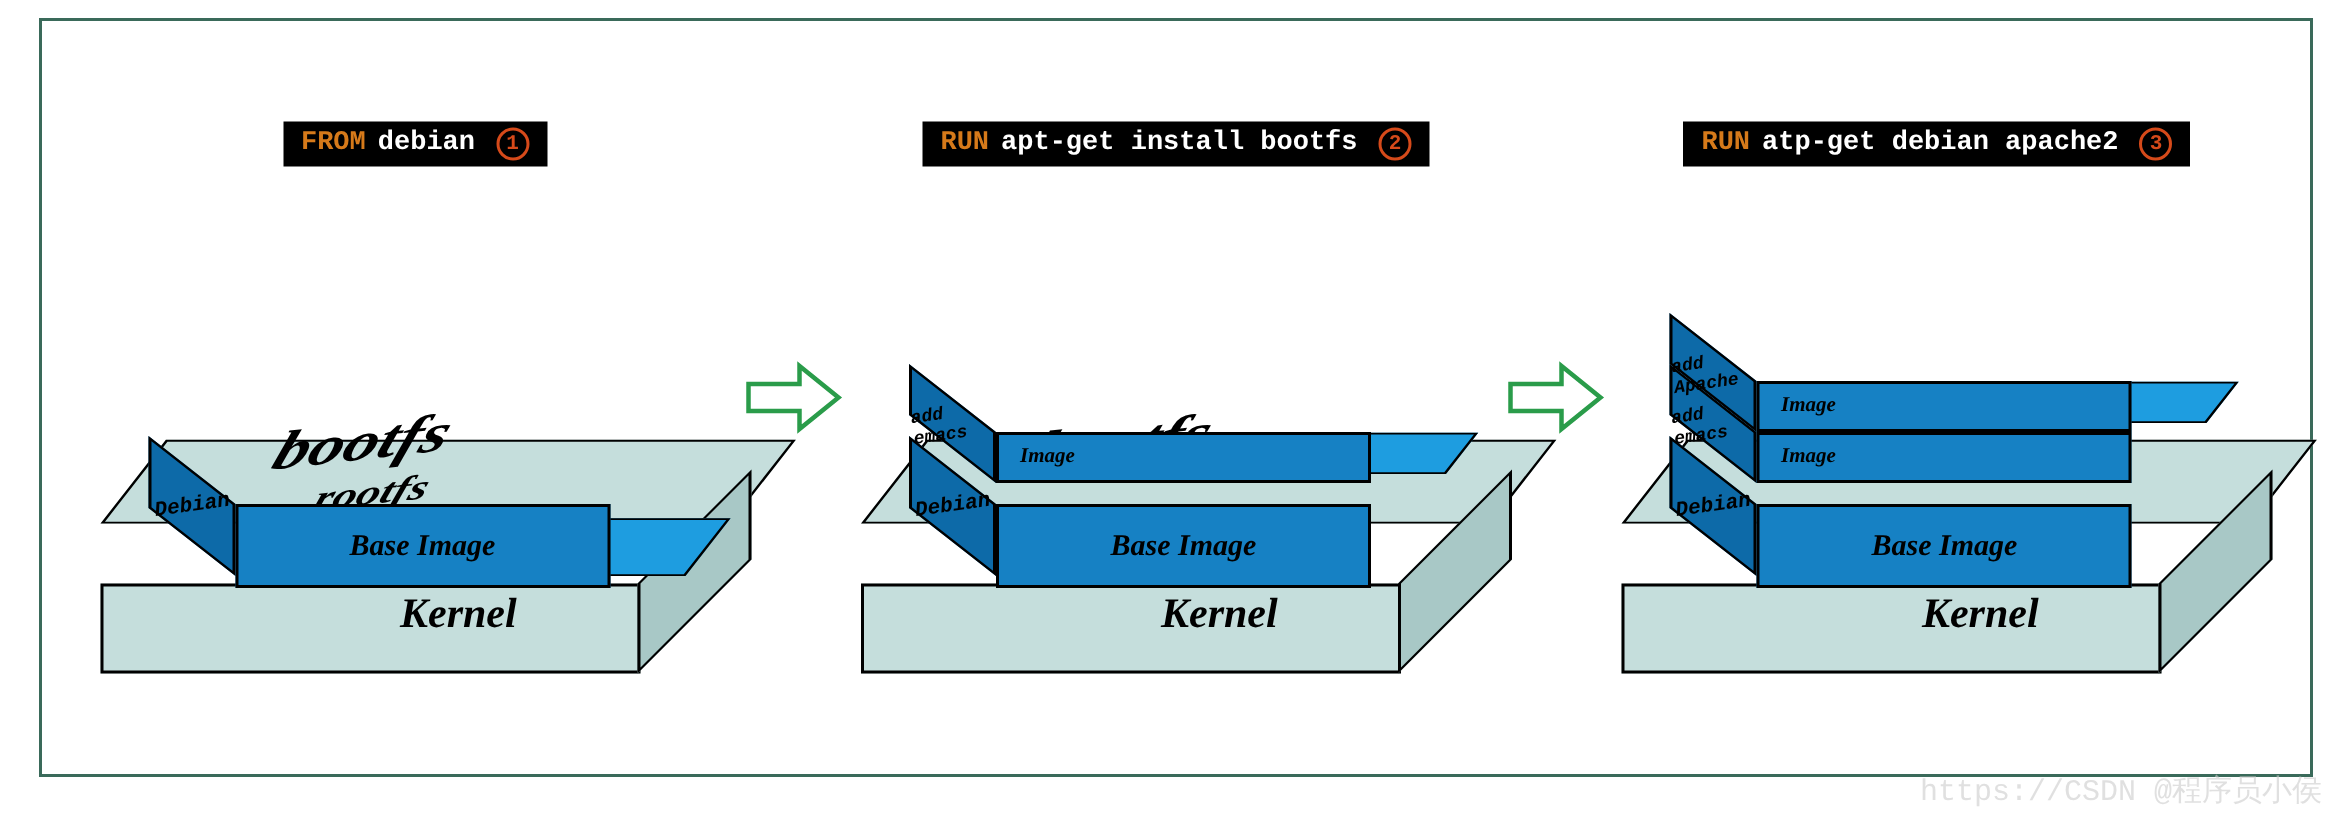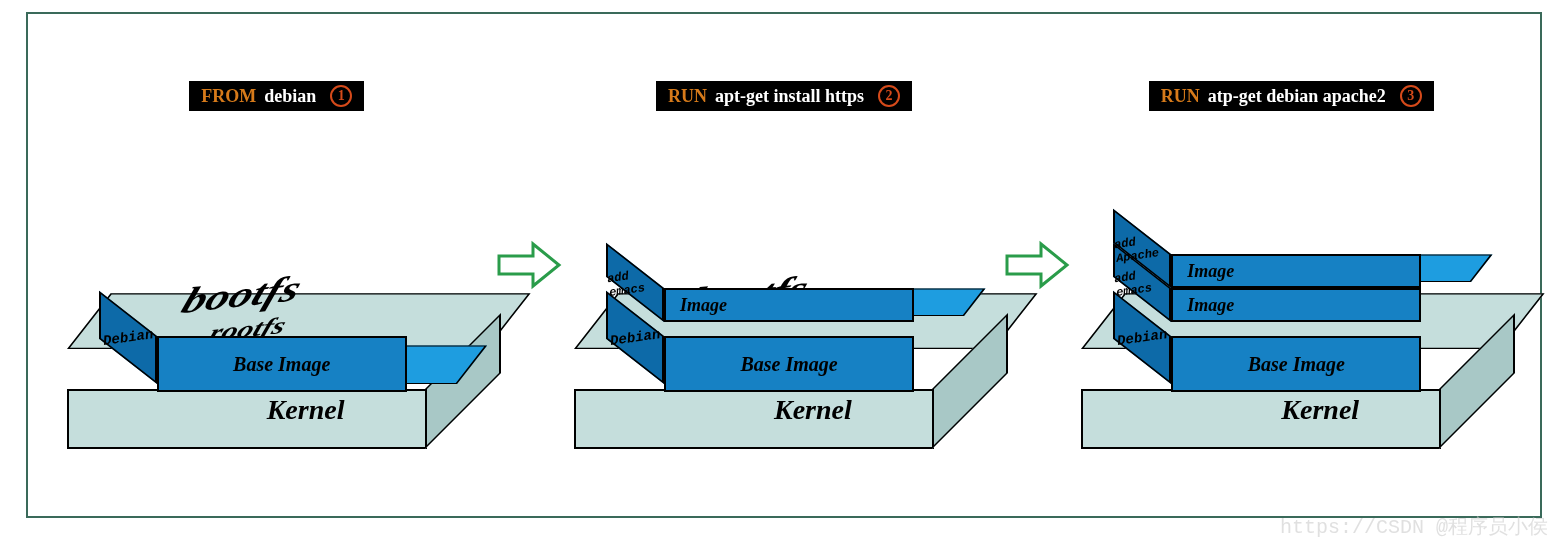--- a/index.html
+++ b/index.html
@@ -1,41 +1,41 @@
 <!DOCTYPE html>
 <html><head>
 <meta charset="utf-8">
 <style>
 * { margin: 0; padding: 0; box-sizing: border-box; }
 body { width: 1568px; height: 548px; background: #fff; font-family: "Courier New", monospace; position: relative; }
 .frame { position: absolute; top: 12px; left: 26px; right: 26px; bottom: 30px; border: 2px solid #3a6a5a; background: #fff; }
 .columns { display: flex; align-items: center; justify-content: space-between; height: 100%; padding: 0 30px; }
 .col { flex: 1; display: flex; flex-direction: column; align-items: center; gap: 18px; }
-.cmd { background: #000; color: #fff; padding: 4px 12px; font-size: 18px; font-weight: bold; display: flex; align-items: flex-end; gap: 8px; font-family: Liberation Serif, serif; }
+.cmd { background: #000; color: #fff; padding: 4px 12px; font-size: 18px; font-weight: bold; display: flex; align-items: flex-start; gap: 8px; }
 .kw { color: #d67a1a; }
 .circ { display: inline-flex; width: 22px; height: 22px; border: 2px solid #d64a1a; border-radius: 50%; color: #d64a1a; align-items: center; justify-content: center; font-size: 14px; background: #000; margin-left: 6px; }
 
 .stack { position: relative; width: 420px; height: 320px; }
 .arrow { width: 70px; display: flex; align-items: center; justify-content: center; }
 
 
 .platform { position: absolute; left: 0; bottom: 0; width: 420px; height: 190px; }
 .plat-top { position: absolute; top: 0; left: 0; width: 420px; height: 90px; background: #c5dedc; transform: skewX(-38deg) scaleY(0.62); transform-origin: bottom left; border: 2px solid #000; }
 .plat-front { position: absolute; bottom: 0; left: 0; width: 360px; height: 60px; background: #c5dedc; border: 2px solid #000; }
 .plat-right { position: absolute; bottom: 0; left: 358px; width: 76px; height: 60px; background: #a8c8c6; border: 2px solid #000; transform: skewY(-45deg); transform-origin: top left; }
 .bootfs-txt { position: absolute; top: 10px; left: 120px; font-size: 44px; font-weight: bold; font-style: italic; transform: skewX(-28deg) scaleY(0.85) rotate(-8deg); font-family: Georgia, serif; }
 .kernel-txt { position: absolute; bottom: 23px; left: 200px; font-size: 28px; font-weight: bold; font-style: italic; font-family: Georgia, serif; }
 
 
 .layer { position: absolute; }
 .layer .l-top { position: absolute; width: 300px; height: 70px; background: #1e9de0; border: 2px solid #000; transform: skewX(-38deg) scaleY(0.55); transform-origin: bottom left; }
 .layer .l-front { position: absolute; top: 22px; width: 250px; height: 56px; background: #1681c4; border: 2px solid #000; display: flex; align-items: center; justify-content: center; font-size: 20px; font-weight: bold; font-style: italic; font-family: Georgia, serif; }
 .layer .l-left { position: absolute; top: 22px; left: -58px; width: 58px; height: 48px; background: #0d6aa8; border: 2px solid #000; transform: skewY(38deg); transform-origin: top right; display: flex; align-items: center; justify-content: center; font-size: 14px; font-weight: bold; font-style: italic; transform-origin: top right; }
 .layer .l-left span { transform: skewY(-38deg) rotate(-8deg); display: block; }
-.layer.thin .l-front { height: 34px; font-size: 18px; }
+.layer.thin .l-front { height: 34px; font-size: 14px; }
 .layer.thin .l-left { height: 34px; font-size: 12px; }
 .layer.thin .l-top { height: 50px; }
 .rootfs-txt { position: absolute; top: -2px; left: 55px; font-size: 30px; font-weight: bold; font-style: italic; transform: skewX(-28deg) scaleY(0.8) rotate(-8deg); font-family: Georgia, serif; }
 
 .watermark { position: absolute; bottom: 8px; right: 20px; font-size: 20px; color: #ccc; opacity: 0.6; }
 </style>
 </head>
 <body>
 
 <div class="frame">
@@ -68,21 +68,21 @@
 
     <div class="arrow">
       <svg width="66" height="50" viewBox="0 0 66 50">
           <path d="M2 16 L36 16 L36 4 L62 25 L36 46 L36 34 L2 34 Z" fill="#fff" stroke="#2a9c4a" stroke-width="3"></path>
         </svg>
     </div>
 
     <div class="col">
       <div class="cmd">
         <span class="kw">RUN</span>
-        <span>apt-get install https</span>
+        <span>apt-get install bootfs</span>
         <span class="circ">2</span>
       </div>
       <div class="stack">
         <div class="platform">
           <div class="plat-top"></div>
           <div class="bootfs-txt">bootfs</div>
           <div class="plat-front"></div>
           <div class="plat-right"></div>
           <div class="kernel-txt">Kernel</div>
         </div>

